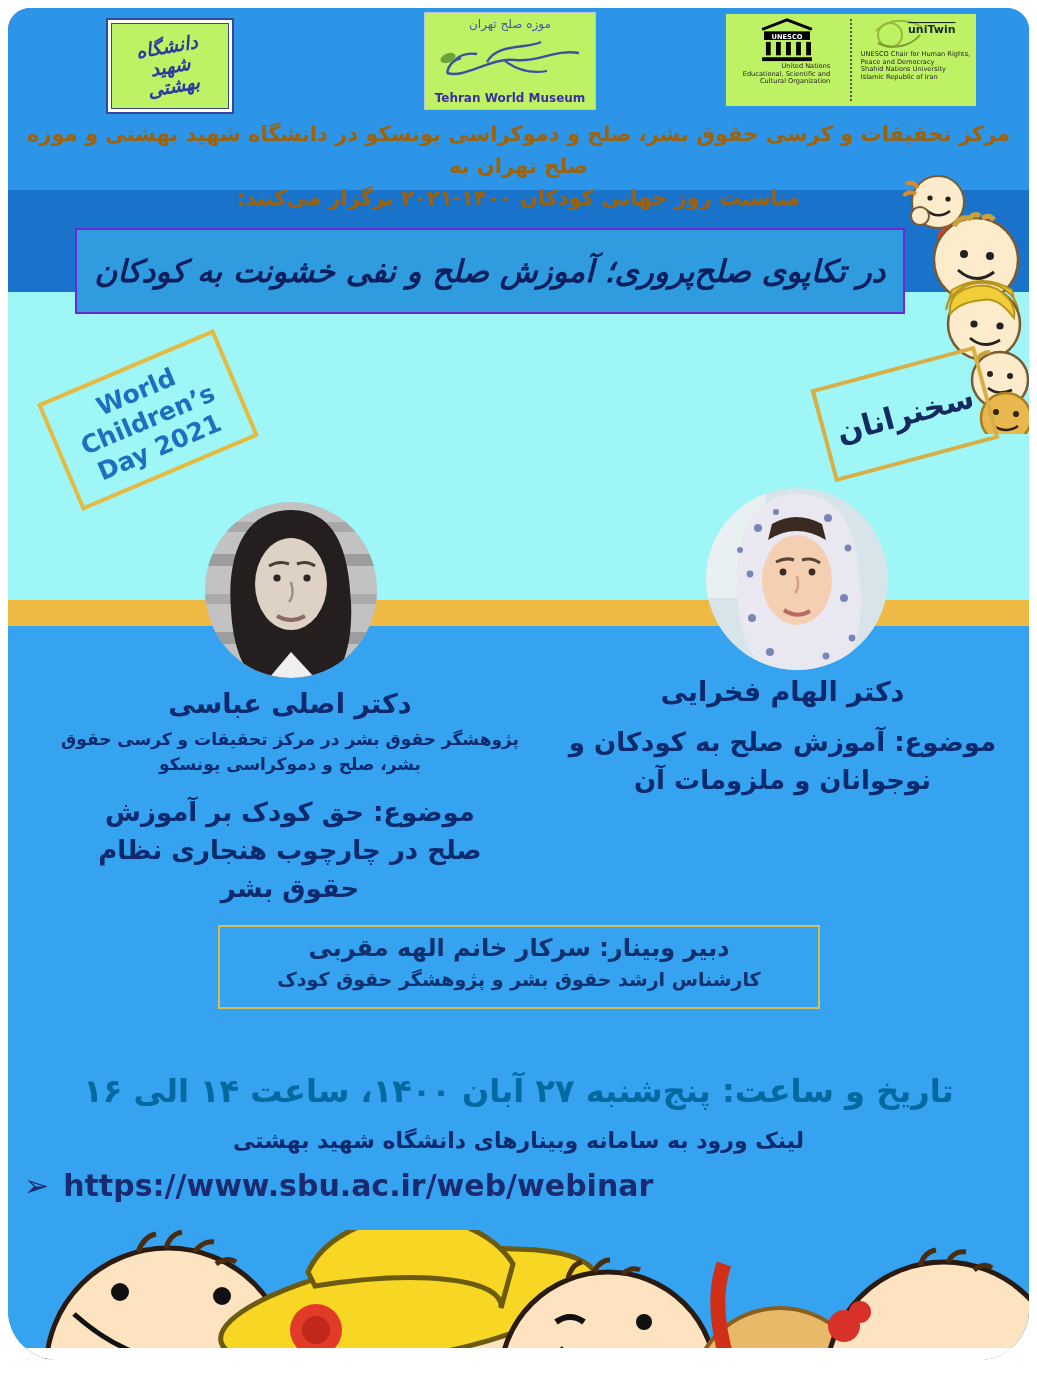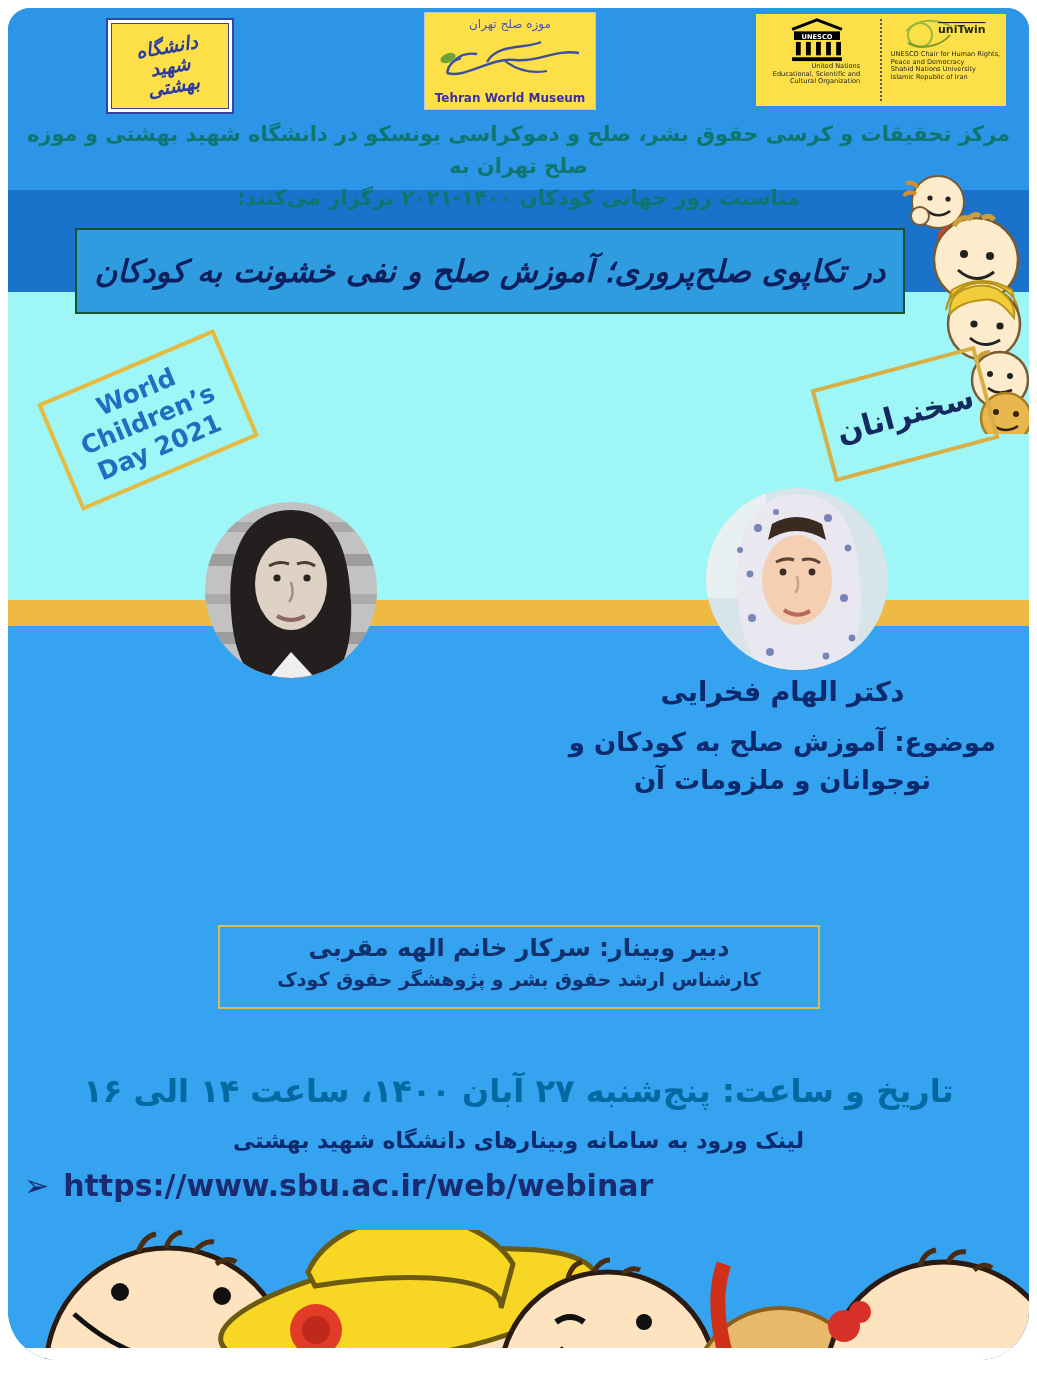--- a/index.html
+++ b/index.html
@@ -11,44 +11,44 @@
   .bg{position:absolute;left:8px;top:8px;width:1021px;height:1352px;
       border-radius:22px 22px 50px 50px;overflow:hidden;background:#2c95e7;}
   .band{position:absolute;left:0;width:1021px;}
   .band-top{top:0;height:182px;background:#2c95e7;}
   .band-dark{top:182px;height:102px;background:#1a73ca;}
   .band-cyan{top:284px;height:308px;background:#9ef6f7;}
   .band-orange{top:592px;height:26px;background:#efba44;}
   .band-blue{top:618px;height:734px;background:#36a3f0;}
 
   
-  .logo-box{position:absolute;background:#fde047;box-sizing:border-box;}
+  .logo-box{position:absolute;background:#bef264;box-sizing:border-box;}
   .uni-logo{left:106px;top:18px;width:128px;height:96px;border:2px solid #33479f;
             box-shadow:inset 0 0 0 3px #fff, inset 0 0 0 4px #33479f;
             display:flex;align-items:center;justify-content:center;}
   .uni-logo .callig{transform:rotate(-10deg);text-align:center;color:#2b3c9e;
             font-weight:bold;font-size:19px;line-height:20px;font-style:italic;}
   .museum-logo{left:424px;top:12px;width:172px;height:98px;border:1px solid #b9c2d8;
             display:flex;flex-direction:column;align-items:center;justify-content:space-between;
             padding:4px 2px;}
   .museum-fa{color:#4a55a8;font-size:12px;}
   .museum-en{color:#3b2f9e;font-size:12px;font-weight:bold;}
-  .unesco-box{left:726px;top:14px;width:250px;height:92px;display:flex;padding:3px 0;margin-left:30px;}
+  .unesco-box{left:726px;top:14px;width:250px;height:92px;display:flex;padding:3px 0;}
   .unesco-half{flex:1;display:flex;flex-direction:column;align-items:center;justify-content:flex-start;}
   .unesco-sep{border-left:2px dotted #555;margin:2px 3px;}
   .tinycap{font-size:6.6px;line-height:7.6px;color:#222;text-align:right;}
   .tinycap.l{text-align:left;}
 
   
   .intro{position:absolute;left:10px;top:118px;width:1017px;text-align:center;
-         color:#0f766e;font-weight:bold;font-size:21px;line-height:32px;}
+         color:#a16207;font-weight:bold;font-size:21px;line-height:32px;}
 
   
   .title-box{position:absolute;left:75px;top:228px;width:830px;height:86px;
-         background:#2f9cdf;border:2px solid #14532d;box-sizing:border-box;
+         background:#2f9cdf;border:2px solid #6d28d9;box-sizing:border-box;
          display:flex;align-items:center;justify-content:center;}
   .title-box span{color:#0d1f5e;font-weight:bold;font-style:italic;font-size:31px;
          white-space:nowrap;}
 
   
   .stamp{position:absolute;box-sizing:border-box;text-align:center;font-weight:bold;}
   .stamp-wcd{left:52px;top:362px;width:192px;height:116px;border:4px solid #e6b93f;
          transform:rotate(-23deg);color:#1e6fc0;font-size:25px;line-height:30px;
          display:flex;align-items:center;justify-content:center;padding:4px;}
   .stamp-speakers{left:820px;top:366px;width:170px;height:96px;border:4px solid #d9af45;
@@ -286,20 +286,25 @@
       <path d="M62,52 q28,-18 58,0 l-4,-16 q-26,-14 -50,0 z" fill="#3a2a22"></path>
       <ellipse cx="91" cy="92" rx="35" ry="45" fill="#f4cfb2"></ellipse>
       <path d="M70,74 q10,-5 18,-2 M96,72 q10,-3 18,3" stroke="#5a4436" stroke-width="3" fill="none"></path>
       <circle cx="77" cy="84" r="3.4" fill="#3a2c22"></circle>
         <circle cx="106" cy="84" r="3.4" fill="#3a2c22"></circle>
       <path d="M91,88 q3,12 -2,17" stroke="#d0a088" stroke-width="2.4" fill="none"></path>
       <path d="M78,122 q13,9 26,1" stroke="#b86a5e" stroke-width="4" fill="none"></path>
     </svg>
   </div>
 
+  <div class="sp-block sp-left">
+    <div class="sp-name">دکتر اصلی عباسی</div>
+    <div class="sp-role" style="max-width:470px;margin-left:auto;margin-right:auto;">پژوهشگر حقوق بشر در مرکز تحقیقات و کرسی حقوق بشر، صلح و دموکراسی یونسکو</div>
+    <div class="sp-topic" style="max-width:430px;margin-left:auto;margin-right:auto;">موضوع: حق کودک بر آموزش صلح در چارچوب هنجاری نظام حقوق بشر</div>
+  </div>
 
   <div class="sp-block sp-right">
     <div class="sp-name">دکتر الهام فخرایی</div>
     <div class="sp-topic" style="max-width:440px;margin-left:auto;margin-right:auto;">موضوع: آموزش صلح به کودکان و نوجوانان و ملزومات آن</div>
   </div>
 
   <div class="mod-box">
     <div class="mod1">دبیر وبینار: سرکار خانم الهه مقربی</div>
     <div class="mod2">کارشناس ارشد حقوق بشر و پژوهشگر حقوق کودک</div>
   </div>

